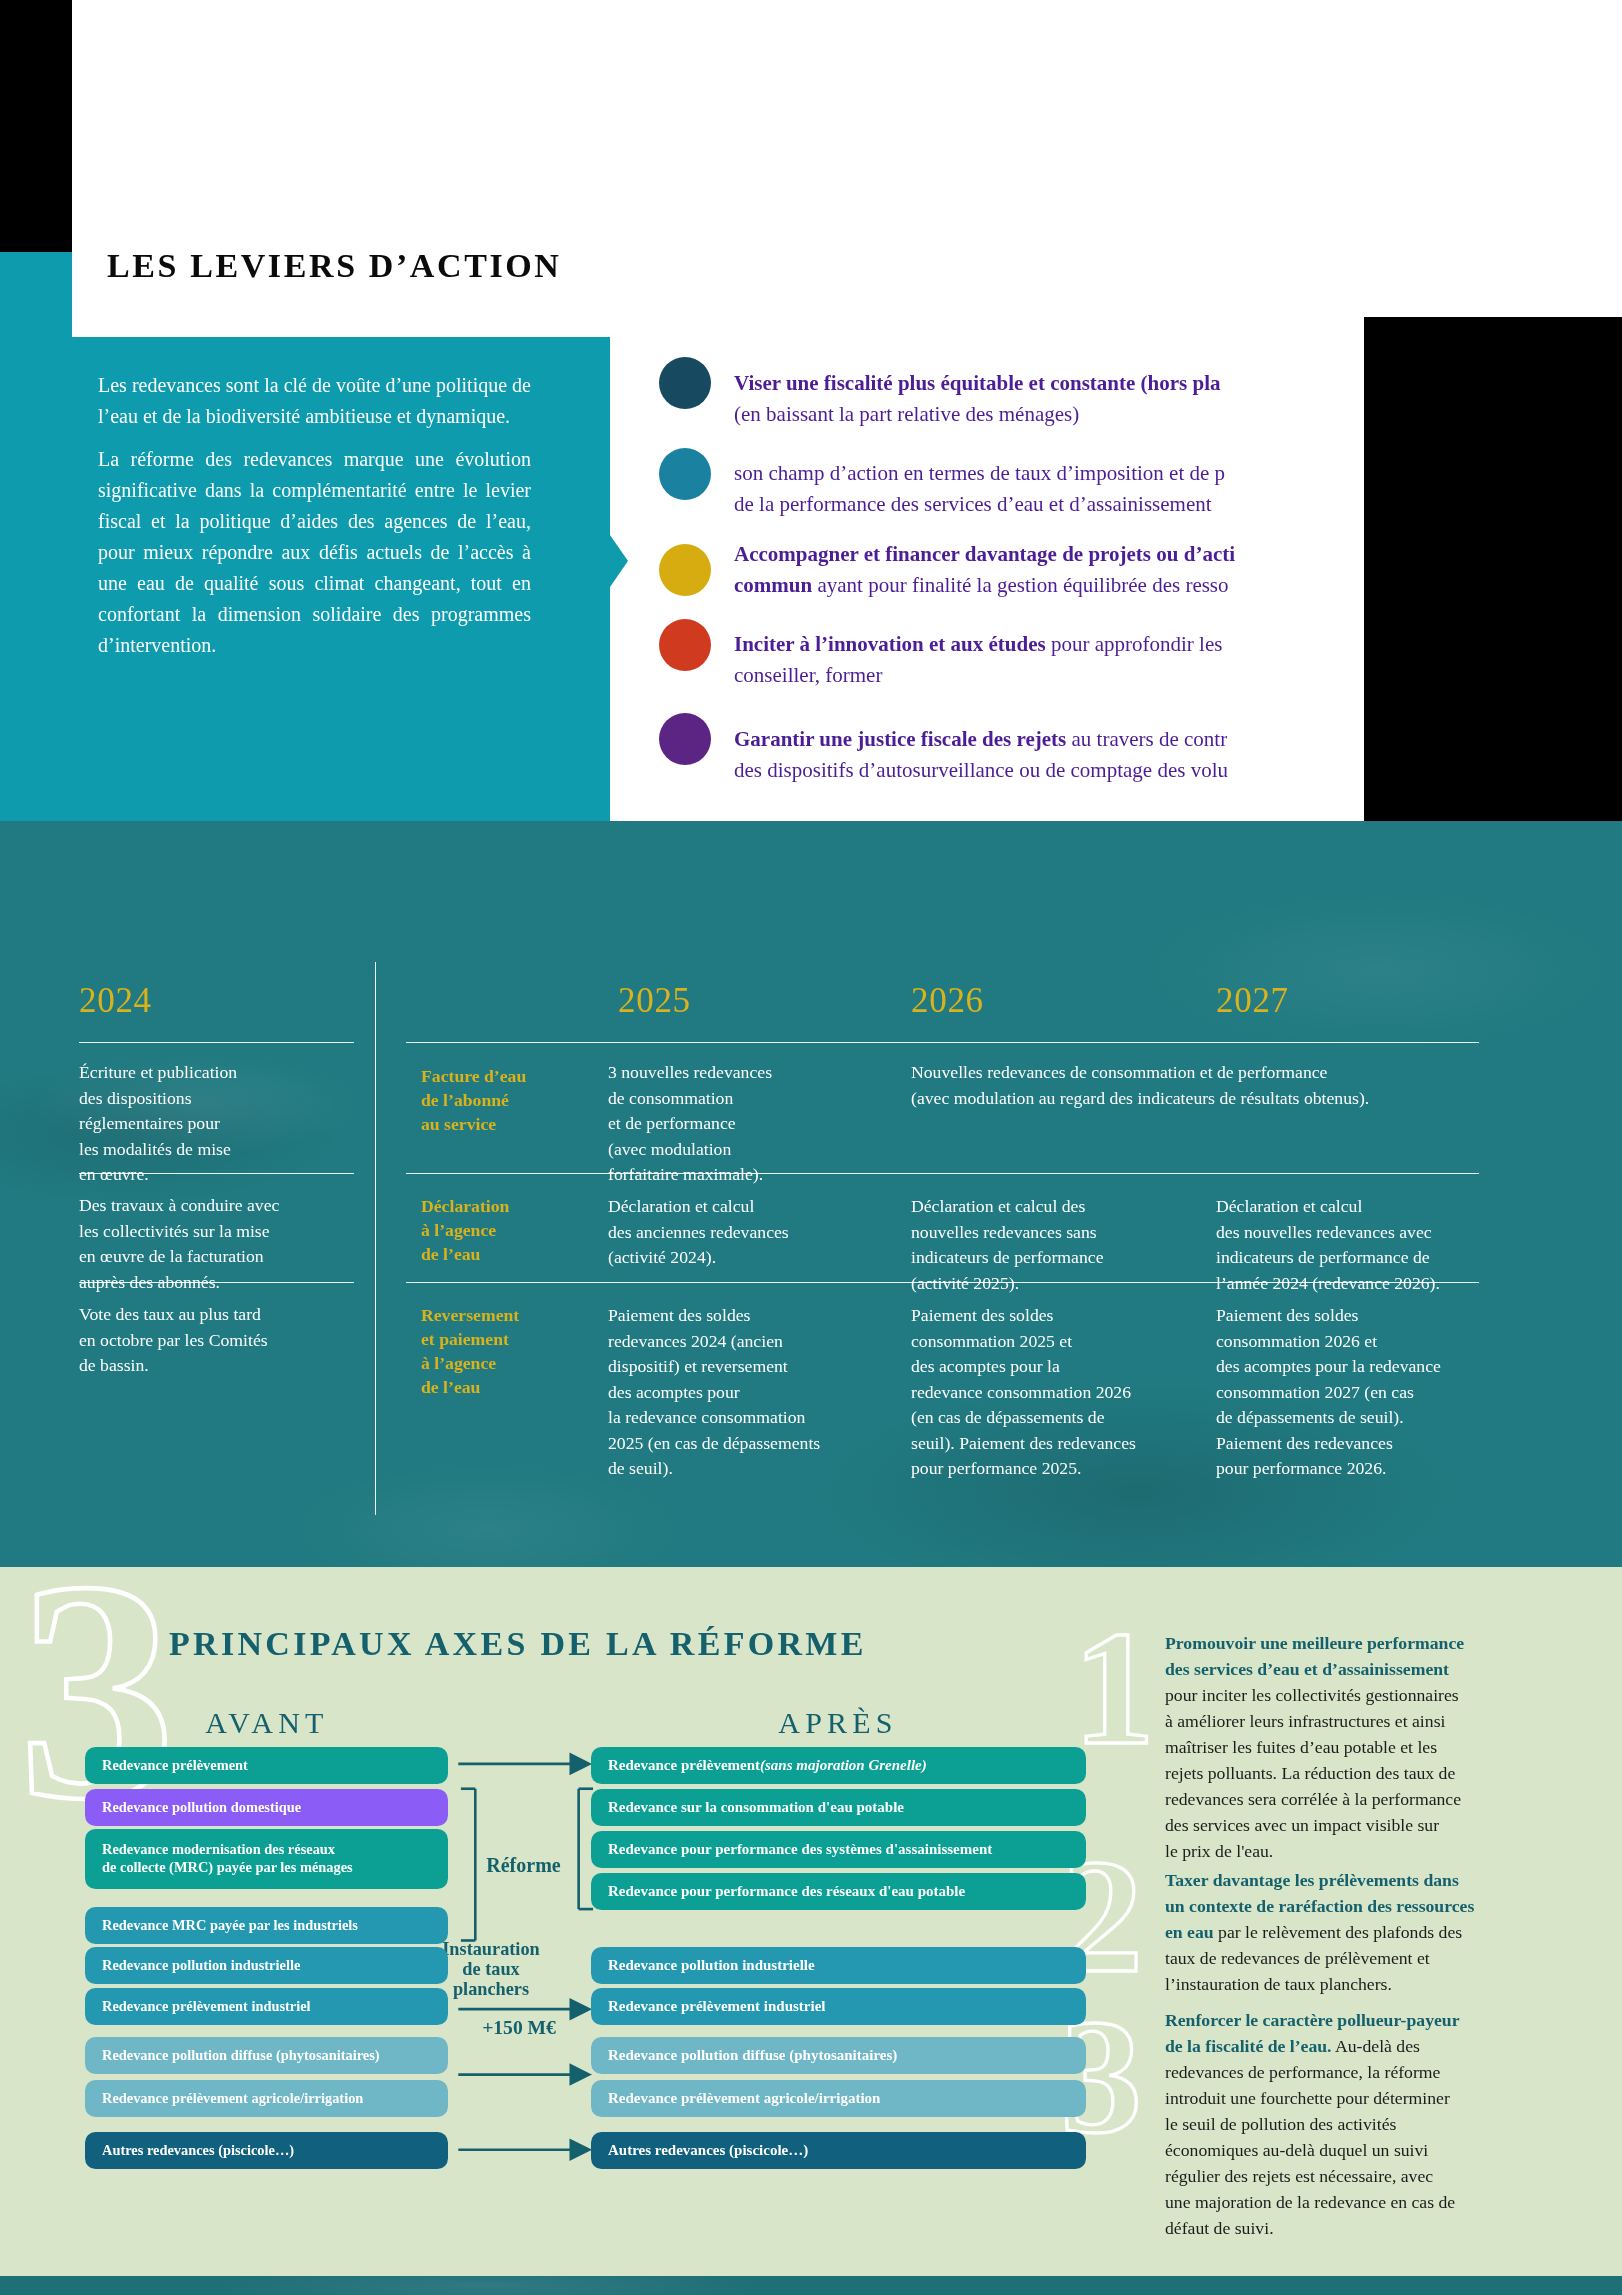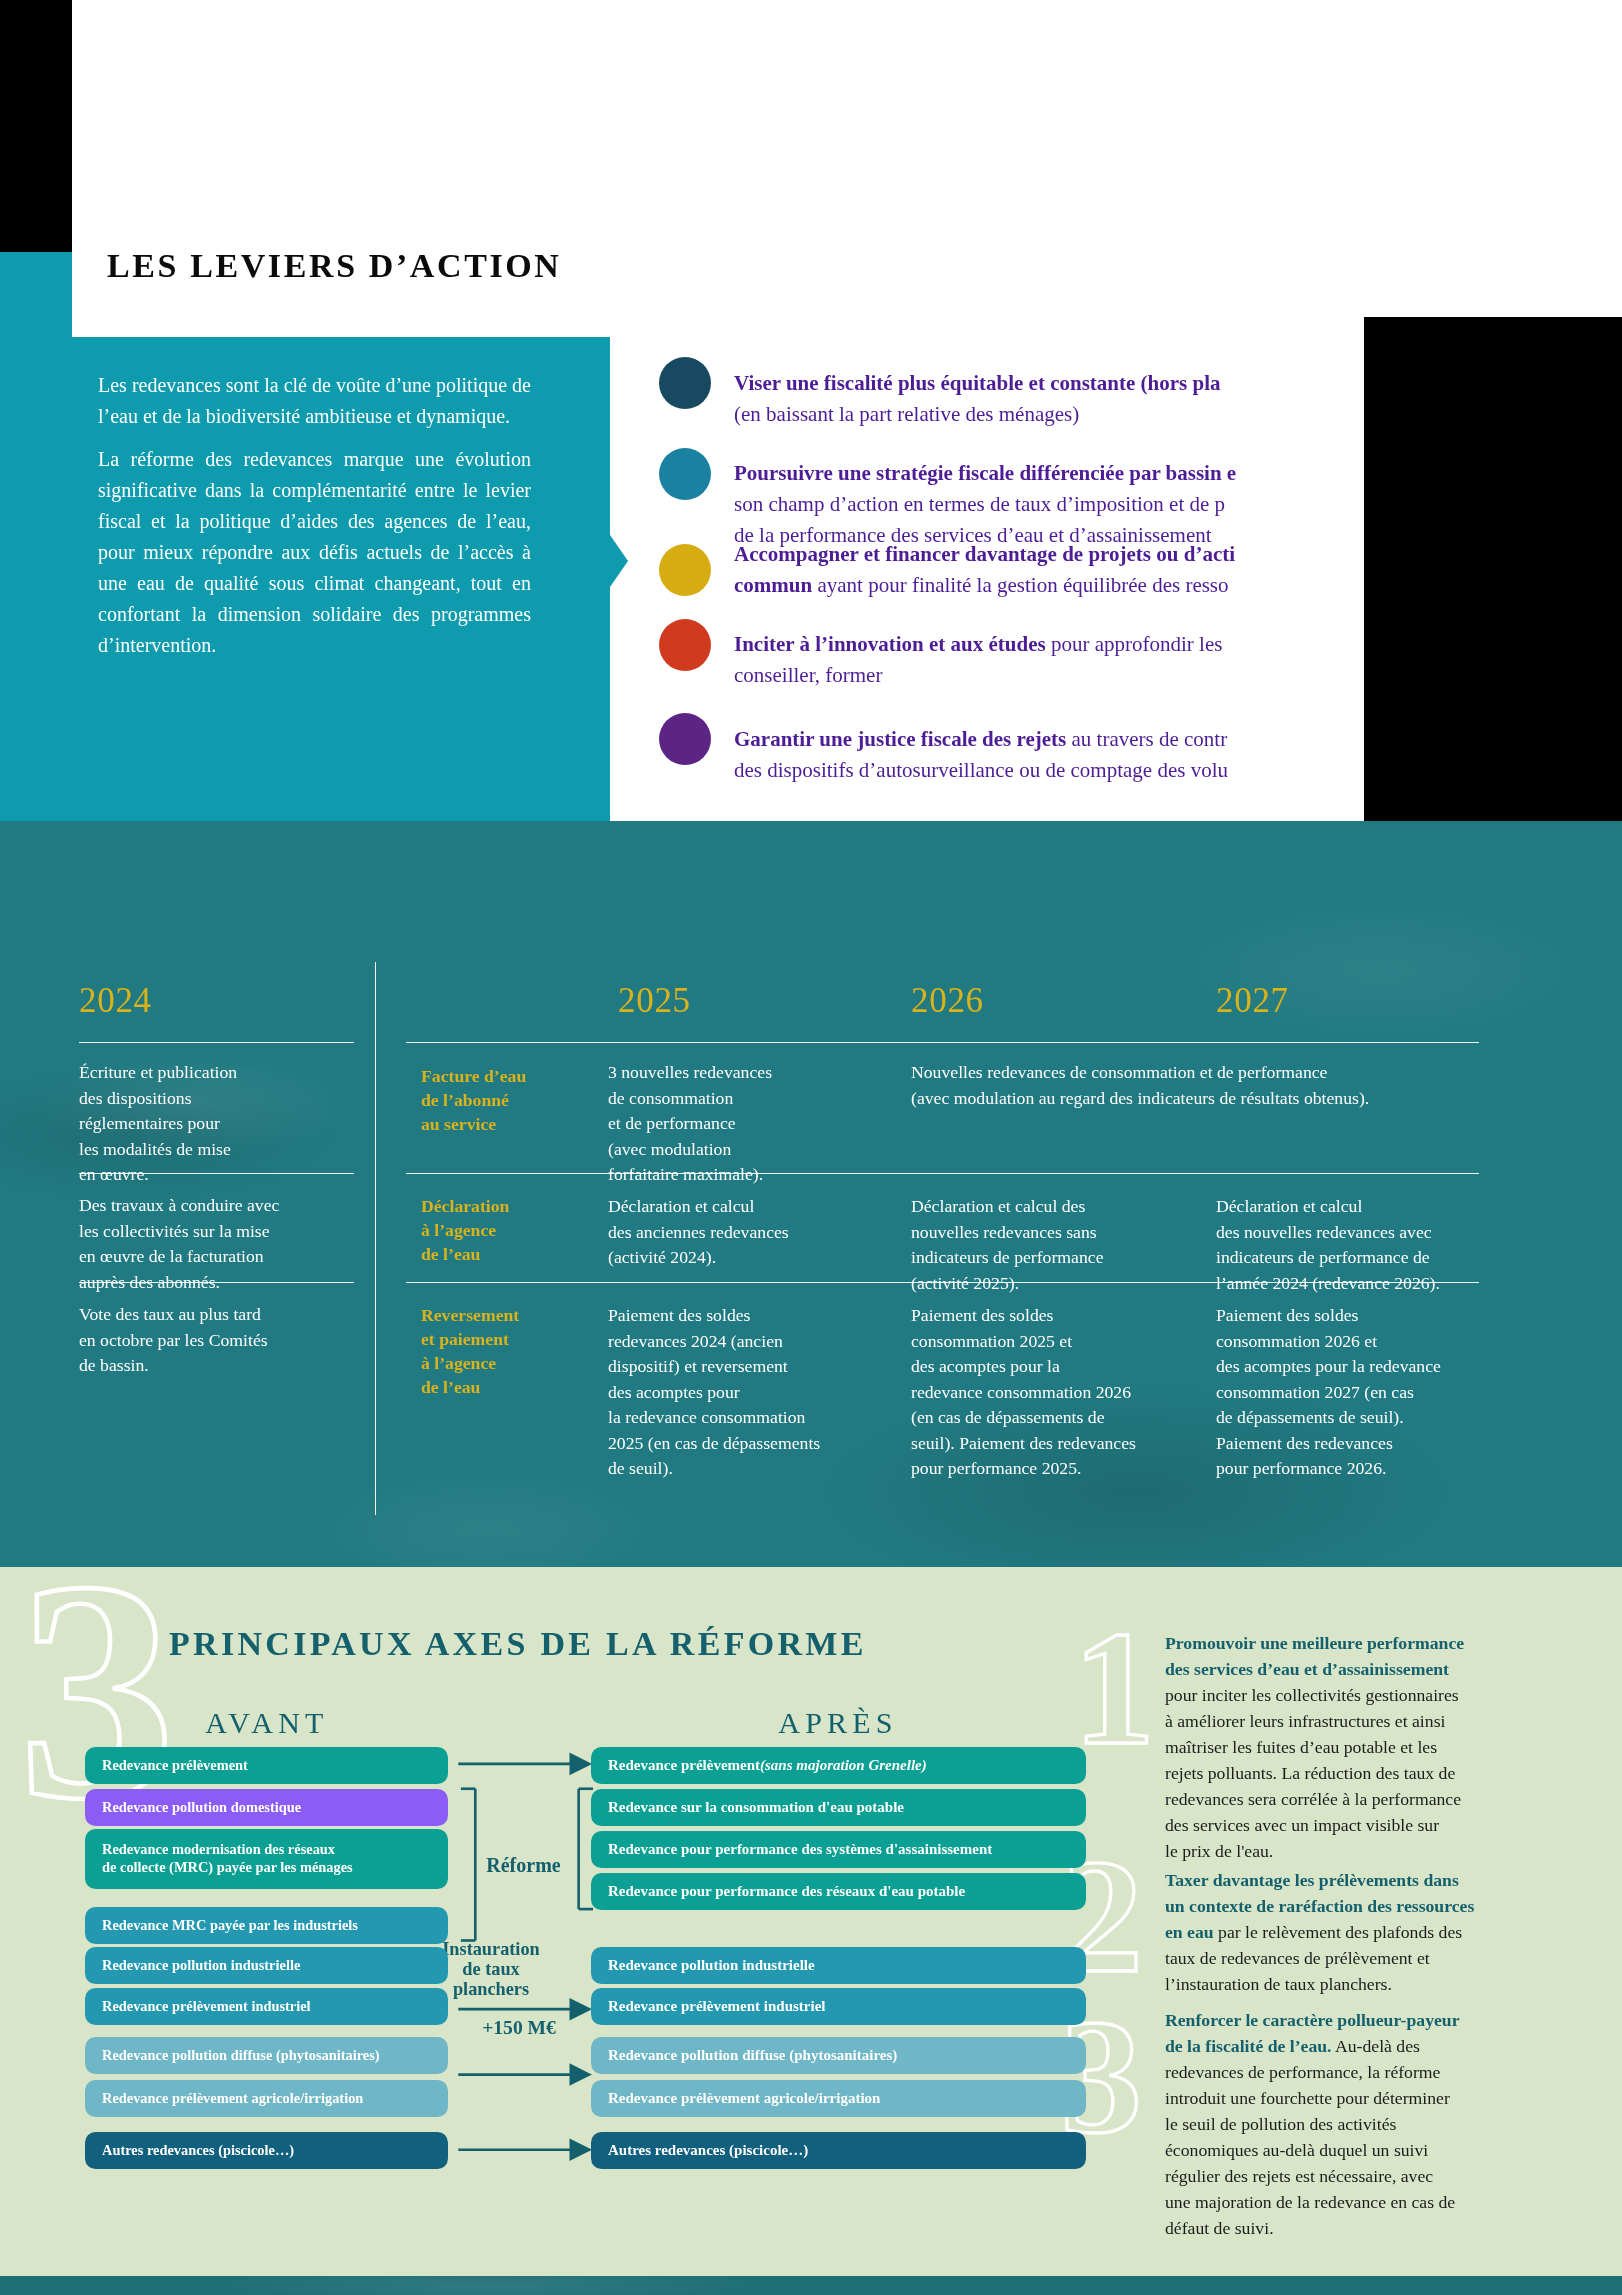--- a/index.html
+++ b/index.html
@@ -74,21 +74,20 @@
       <p>La réforme des redevances marque une évolution significative dans la complémentarité entre le levier fiscal et la politique d’aides des agences de l’eau, pour mieux répondre aux défis actuels de l’accès à une eau de qualité sous climat changeant, tout en confortant la dimension solidaire des programmes d’intervention.</p>
     </div>
   <div id="bullets-root">
       <div class="abs bullet-dot" style="left: 659px; top: 357px; background: rgb(23, 74, 96);"></div>
       <div class="abs bullet-lines" style="top: 368px;">
         <div><b>Viser une fiscalité plus équitable et constante (hors pla</b></div>
         <div><span>(en baissant la part relative des ménages)</span></div>
       </div>
       <div class="abs bullet-dot" style="left: 659px; top: 448px; background: rgb(27, 129, 161);"></div>
       <div class="abs bullet-lines" style="top: 458px;">
-        <div><b>Poursuivre une stratégie fiscale différenciée par bassin e</b></div>
         <div><span>son champ d’action en termes de taux d’imposition et de p</span></div>
         <div><span>de la performance des services d’eau et d’assainissement</span></div>
       </div>
       <div class="abs bullet-dot" style="left: 659px; top: 544px; background: rgb(214, 172, 16);"></div>
       <div class="abs bullet-lines" style="top: 539px;">
         <div><b>Accompagner et financer davantage de projets ou d’acti</b></div>
         <div><b>commun</b><span> ayant pour finalité la gestion équilibrée des resso</span></div>
       </div>
       <div class="abs bullet-dot" style="left: 659px; top: 619px; background: rgb(208, 58, 30);"></div>
       <div class="abs bullet-lines" style="top: 629px;">

